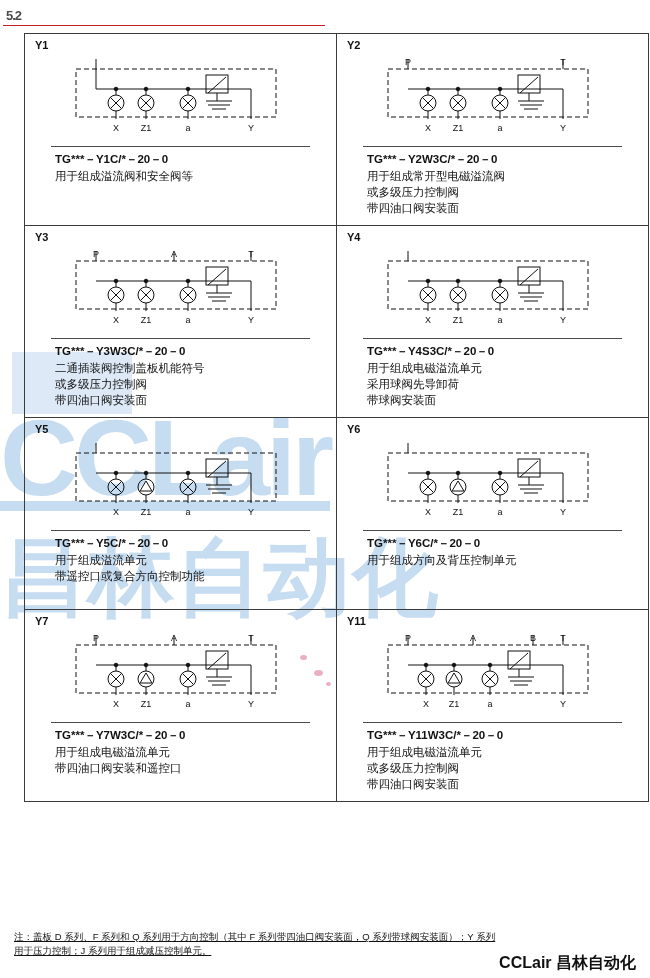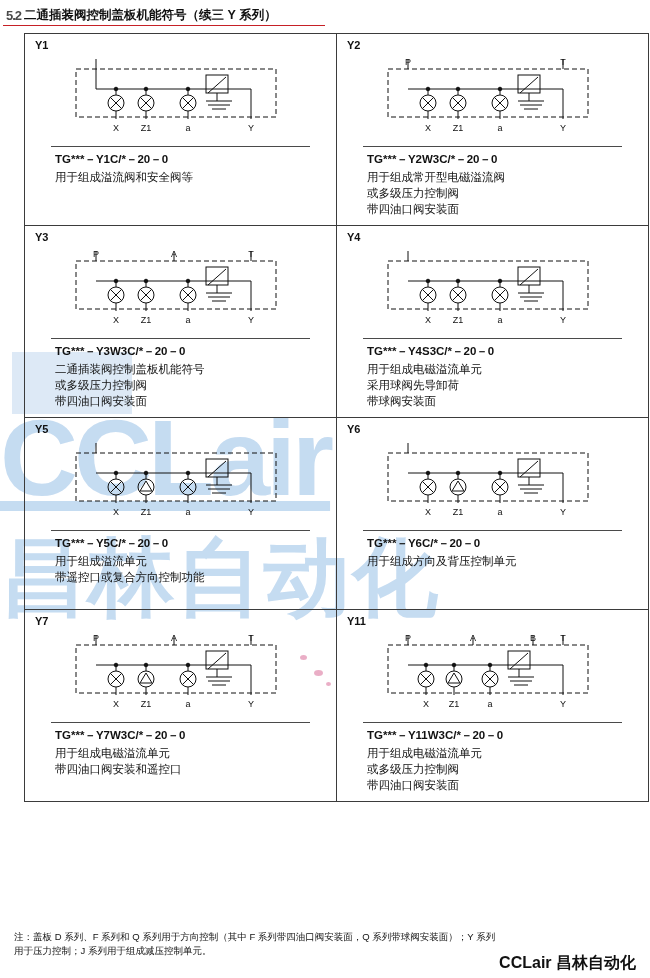--- a/index.html
+++ b/index.html
@@ -71,51 +71,51 @@
     height:1px;background:#4a4a4a;margin:3px 18px 5px 18px;
   }
   .model{
     font-size:11.5px;font-weight:bold;color:#111;
     text-align:left;padding-left:22px;margin-bottom:2px;
     letter-spacing:0px;white-space:nowrap;
   }
   .desc{
     font-size:11.5px;color:#111;padding-left:22px;line-height:16px;
     white-space:nowrap;
+    font-family:Liberation Mono, monospace;
   }
 
   
   svg.sch{display:block;margin:0 auto;}
 
   
   .notes{
     position:absolute;left:14px;top:930px;width:624px;
     font-size:9.5px;color:#111;line-height:14px;
   }
-  .notes .nline{white-space:nowrap;}
+  .notes .nline{white-space:nowrap;text-decoration:underline;}
   .footer{
     position:absolute;right:14px;bottom:4px;
     font-size:16px;font-weight:bold;color:#111;
   }
 </style>
 </head>
 <body>
 
 <div class="page">
 
   <div class="wm-box"></div>
   <div class="wm wm-cc">CCLair</div>
   <div class="wm wm-cn">昌林自动化</div>
   <div class="pinkdot" style="left:300px;top:655px;width:7px;height:5px;"></div>
   <div class="pinkdot" style="left:314px;top:670px;width:9px;height:6px;"></div>
   <div class="pinkdot" style="left:326px;top:682px;width:5px;height:4px;"></div>
 
   <div class="header">
     <span class="hdr-num">5.2</span>
-    <span class="hdr-title">二通插装阀控制盖板机能符号（续三  Y 系列）</span>
   </div>
   <div class="hdr-rule"></div>
 
   <table class="main">
     <tbody>
         <tr>
 
       <td class="cell">
         <div class="cellwrap">
           <div class="code">Y1</div>

